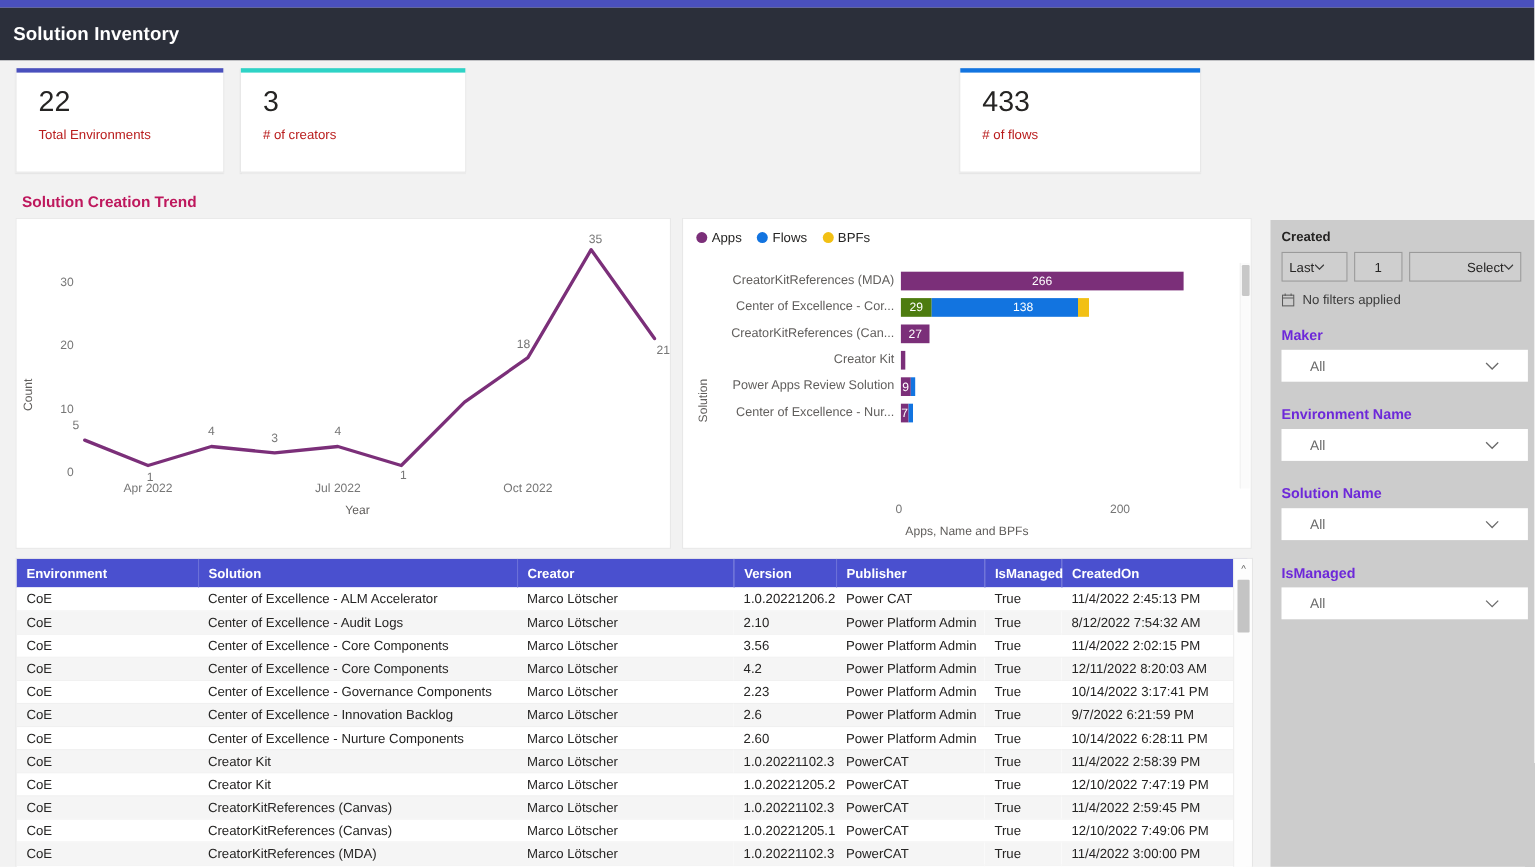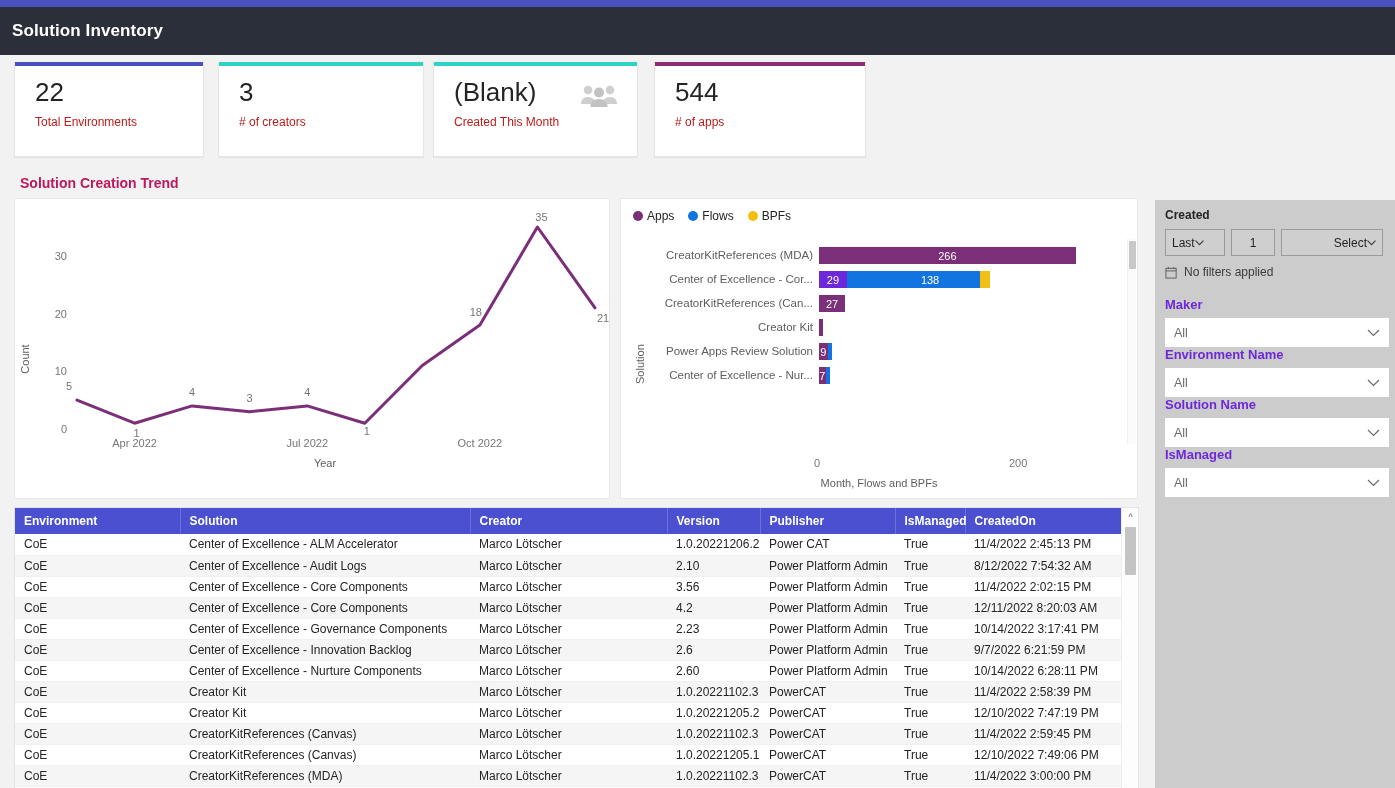--- a/index.html
+++ b/index.html
@@ -151,22 +151,22 @@
   }
   .rel-box.sel { width: 60px; justify-content: flex-start; }
   .rel-box.num { width: 44px; justify-content: center; }
   .rel-box.per { width: 102px; justify-content: flex-end; }
   .nofilter {
     display: flex; align-items: center; gap: 6px;
     font-size: 12px; color: #3b3b3b; margin-bottom: 18px;
   }
   .slicer {
     background: #ffffff; height: 29px; display: flex; align-items: center;
-    justify-content: space-between; padding: 0 9px;
-    font-size: 12.5px; color: #6b6b6b; 
+    justify-content: space-between; padding: 0 26px;
+    font-size: 12.5px; color: #6b6b6b; margin-bottom: 22px;
   }
 </style>
 </head>
 <body>
 
 <div class="app">
 
   <div class="top-strip"></div>
 
   <div class="header">
@@ -179,37 +179,24 @@
         <div class="kpi" style="left: 0px; width: 190px;">
           <div class="accent" style="background: rgb(74, 80, 189);"></div>
           <div class="value">22</div>
           <div class="label">Total Environments</div>
         </div>
         <div class="kpi" style="left: 204px; width: 206px;">
           <div class="accent" style="background: rgb(46, 211, 198);"></div>
           <div class="value">3</div>
           <div class="label"># of creators</div>
         </div>
-        <div class="kpi" style="left: 419px; width: 205px;">
-          <div class="accent" style="background: rgb(46, 211, 198);"></div>
-          <div class="value">(Blank)</div>
-          <div class="label">Created This Month</div>
-          <svg class="people-icon" viewBox="0 0 40 26">
-            <circle cx="9" cy="7" r="4.3" fill="#cfcfcf"></circle>
-            <path d="M2 21 q0-7 7-7 q7 0 7 7 z" fill="#cfcfcf"></path>
-            <circle cx="31" cy="7" r="4.3" fill="#cfcfcf"></circle>
-            <path d="M24 21 q0-7 7-7 q7 0 7 7 z" fill="#cfcfcf"></path>
-            <circle cx="20" cy="9.5" r="5" fill="#c2c2c2"></circle>
-            <path d="M11.5 24 q0-8 8.5-8 q8.5 0 8.5 8 z" fill="#c2c2c2"></path>
-          </svg>
-        </div>
-        <div class="kpi" style="left: 640px; width: 212px;">
-          <div class="accent" style="background: rgb(138, 45, 115);"></div>
-          <div class="value">544</div>
-          <div class="label"># of apps</div>
+        <div class="kpi" style="left: 858px; width: 220px;">
+          <div class="accent" style="background: rgb(18, 116, 224);"></div>
+          <div class="value">433</div>
+          <div class="label"># of flows</div>
         </div>
       </div>
 
     <div class="section-title">Solution Creation Trend</div>
 
     <div class="visual" id="line-visual">
       <svg width="594" height="299" viewBox="0 0 594 299">
         <g id="line-yticks">
             <text class="axis-text" x="52" y="234" text-anchor="end">0</text>
             <text class="axis-text" x="52" y="176.28571428571428" text-anchor="end">10</text>
@@ -255,21 +242,21 @@
         </div>
 
       <div class="bar-y-title" style="left:13px; top:185px;" id="bar-ytitle">Solution</div>
 
       <div id="bar-plot" style="position:absolute; left:0; top:42px; width:516px; height:210px;">
           <div class="bar-cat-label" style="top: 8px; right: 324px;">CreatorKitReferences (MDA)</div>
           <div class="bar-seg" style="left: 198px; top: 6px; width: 256.69px; height: 17px; background: rgb(123, 47, 121);">
             <span>266</span>
           </div>
           <div class="bar-cat-label" style="top: 32px; right: 324px;">Center of Excellence - Cor...</div>
-          <div class="bar-seg" style="left: 198px; top: 30px; width: 27.985px; height: 17px; background: #6d28d9;">
+          <div class="bar-seg" style="left: 198px; top: 30px; width: 27.985px; height: 17px; background: #4d7c0f;">
             <span>29</span>
           </div>
           <div class="bar-seg" style="left: 225.985px; top: 30px; width: 133.17px; height: 17px; background: rgb(18, 116, 224); padding-left: 33px;">
             <span>138</span>
           </div>
           <div class="bar-seg" style="left: 359.155px; top: 30px; width: 9.65px; height: 17px; background: rgb(242, 192, 20);"></div>
           <div class="bar-cat-label" style="top: 56px; right: 324px;">CreatorKitReferences (Can...</div>
           <div class="bar-seg" style="left: 198px; top: 54px; width: 26.055px; height: 17px; background: rgb(123, 47, 121);">
             <span>27</span>
           </div>
@@ -282,21 +269,21 @@
           <div class="bar-seg" style="left: 206.685px; top: 102px; width: 4px; height: 17px; background: rgb(18, 116, 224);"></div>
           <div class="bar-cat-label" style="top: 128px; right: 324px;">Center of Excellence - Nur...</div>
           <div class="bar-seg" style="left: 198px; top: 126px; width: 6.755px; height: 17px; background: rgb(123, 47, 121);">
             <span>7</span>
           </div>
           <div class="bar-seg" style="left: 204.755px; top: 126px; width: 4px; height: 17px; background: rgb(18, 116, 224);"></div>
         </div>
 
       <div class="bar-axis-label" style="left:193px; top:258px;" id="bar-tick0">0</div>
       <div class="bar-axis-label" style="left:388px; top:258px;" id="bar-tick1">200</div>
-      <div class="bar-axis-title" style="left:0; top:278px;" id="bar-xtitle">Month, Flows and BPFs</div>
+      <div class="bar-axis-title" style="left:0; top:278px;" id="bar-xtitle">Apps, Name and BPFs</div>
 
       <div class="vscroll-track" style="right:1px; top:40px; width:9px; height:205px;">
         <div class="vscroll-thumb" style="left:1px; top:2px; width:7px; height:28px;"></div>
       </div>
     </div>
 
     <div id="table-visual">
       <table class="grid">
         <colgroup>
           <col style="width:165px">

